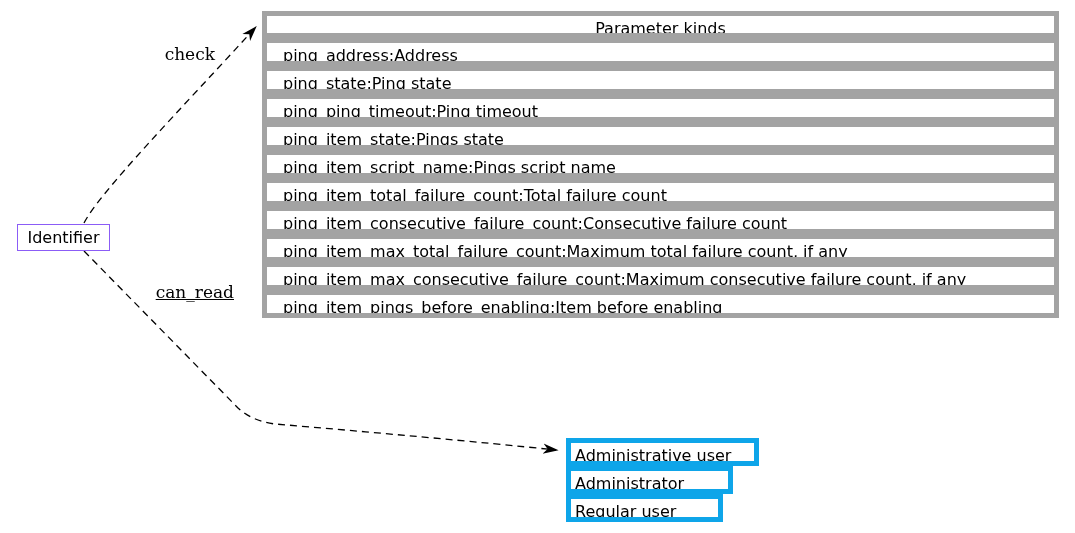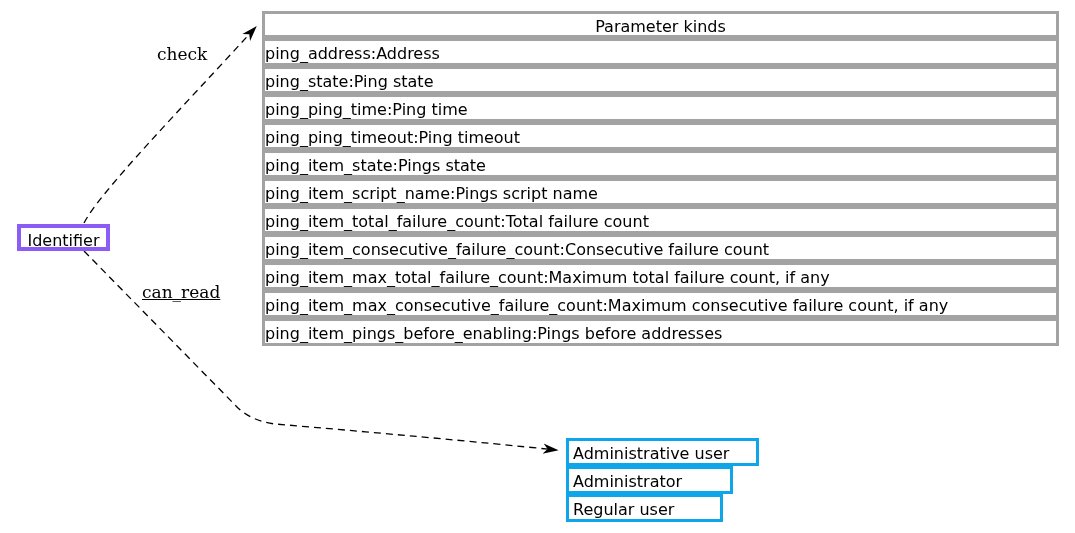--- a/index.html
+++ b/index.html
@@ -27,27 +27,27 @@
     fill: none;
     stroke: #000000;
     stroke-width: 1.3;
     stroke-dasharray: 7 5;
   }
   .edge-label {
     position: absolute;
     font-family: "DejaVu Serif", serif;
     font-size: 17px;
     color: #000000;
-    text-align: left;
+    text-align: right;
     white-space: nowrap;
   }
   .node-box {
     position: absolute;
     box-sizing: border-box;
-    border: 4px solid #8b5cf6;
+    border: 1px solid #8b5cf6;
     background: #ffffff;
     font-size: 16px;
     line-height: 25px;
     white-space: nowrap;
     overflow: hidden;
   }
   #identifier-node {
     left: 17px;
     top: 224px;
     width: 93px;
@@ -55,48 +55,49 @@
     text-align: center;
   }
   #param-table {
     position: absolute;
     left: 262px;
     top: 11px;
     width: 797px;
   }
   .tbl-cell {
     box-sizing: border-box;
-    border: 3px solid #a3a3a3;
+    border: 5px solid #a3a3a3;
     background: #ffffff;
     width: 100%;
     font-size: 16px;
     white-space: nowrap;
     overflow: hidden;
   }
   #param-table .tbl-header {
     height: 27px;
     line-height: 25px;
     text-align: center;
   }
   #param-table .tbl-row {
     height: 28px;
     line-height: 26px;
-    padding-left: 0;
+    padding-left: 16px;
   }
   .user-cell {
     position: absolute;
     box-sizing: border-box;
-    border: 3px solid #0ea5e9;
+    border: 5px solid #0ea5e9;
     background: #ffffff;
     font-size: 16px;
     height: 28px;
     line-height: 26px;
     padding-left: 4px;
     white-space: nowrap;
     overflow: hidden;
+    text-decoration: underline;
   }
   #user-table-header { left: 566px; top: 438px; width: 193px; }
   #user-table-row-0  { left: 566px; top: 466px; width: 167px; }
   #user-table-row-1  { left: 566px; top: 494px; width: 157px; }
   #edge-label-check    { left: 157px; top: 44px;  width: 58px; }
   #edge-label-can-read { left: 142px; top: 282px; width: 92px; text-decoration: underline; }
 </style>
 </head>
 <body>
 
@@ -115,28 +116,27 @@
   <div class="edge-label" id="edge-label-check">check</div>
 
   <div class="edge-label" id="edge-label-can-read">can_read</div>
 
   <div class="node-box" id="identifier-node">Identifier</div>
 
   <div id="param-table">
     <div class="tbl-cell tbl-header">Parameter kinds</div>
     <div class="tbl-cell tbl-row">ping_address:Address</div>
     <div class="tbl-cell tbl-row">ping_state:Ping state</div>
-    <div class="tbl-cell tbl-row">ping_ping_time:Ping time</div>
     <div class="tbl-cell tbl-row">ping_ping_timeout:Ping timeout</div>
     <div class="tbl-cell tbl-row">ping_item_state:Pings state</div>
     <div class="tbl-cell tbl-row">ping_item_script_name:Pings script name</div>
     <div class="tbl-cell tbl-row">ping_item_total_failure_count:Total failure count</div>
     <div class="tbl-cell tbl-row">ping_item_consecutive_failure_count:Consecutive failure count</div>
     <div class="tbl-cell tbl-row">ping_item_max_total_failure_count:Maximum total failure count, if any</div>
     <div class="tbl-cell tbl-row">ping_item_max_consecutive_failure_count:Maximum consecutive failure count, if any</div>
-    <div class="tbl-cell tbl-row">ping_item_pings_before_enabling:Pings before addresses</div>
+    <div class="tbl-cell tbl-row">ping_item_pings_before_enabling:Item before enabling</div>
   </div>
 
   <div class="user-cell" id="user-table-header">Administrative user</div>
   <div class="user-cell" id="user-table-row-0">Administrator</div>
   <div class="user-cell" id="user-table-row-1">Regular user</div>
 
 </div>
 
 </body></html>

